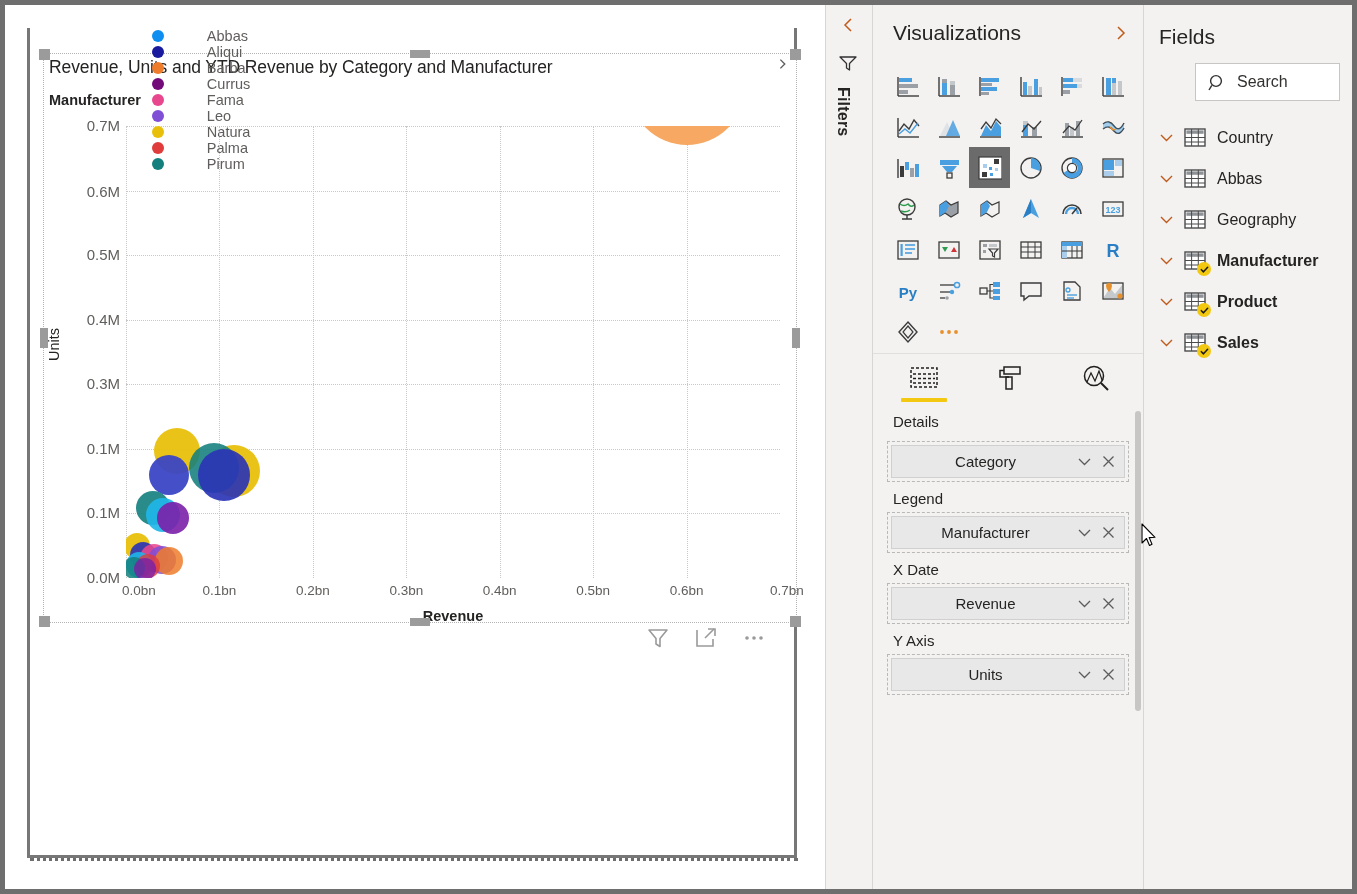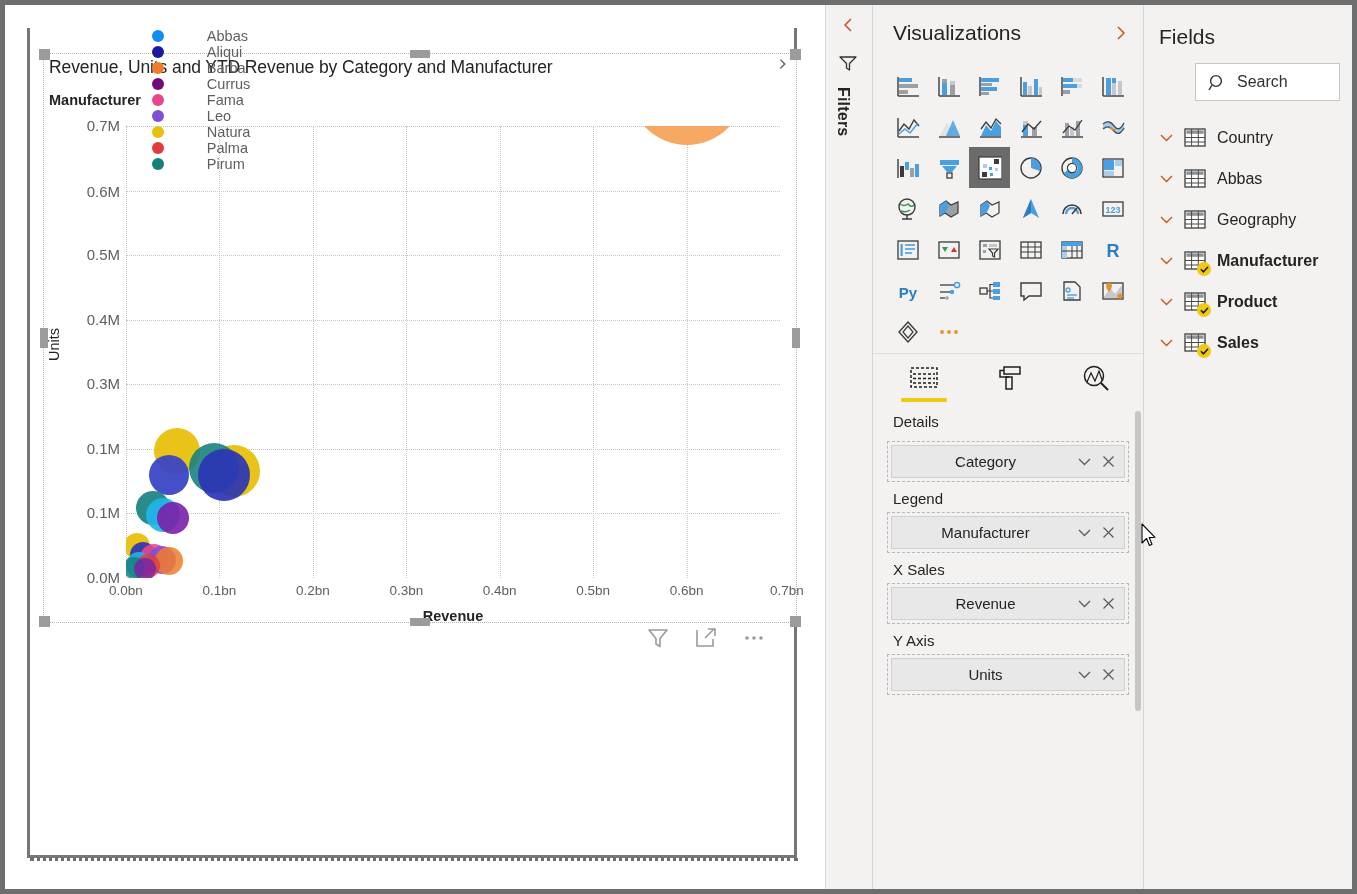--- a/index.html
+++ b/index.html
@@ -329,21 +329,21 @@
             <div class="bubble" style="width: 26px; height: 26px; left: 3.81714px; top: 416.4px; background: rgb(43, 53, 181); opacity: 0.92;"></div>
             <div class="bubble" style="width: 28px; height: 28px; left: 14.0286px; top: 417.983px; background: rgb(232, 71, 142); opacity: 0.88;"></div>
             <div class="bubble" style="width: 28px; height: 28px; left: 21.5029px; top: 419.92px; background: rgb(127, 79, 214); opacity: 0.85;"></div>
             <div class="bubble" style="width: 28px; height: 28px; left: 28.9771px; top: 421.211px; background: rgb(239, 124, 43); opacity: 0.85;"></div>
             <div class="bubble" style="width: 26px; height: 26px; left: 0.08px; top: 426.086px; background: rgb(31, 182, 232); opacity: 0.9;"></div>
             <div class="bubble" style="width: 24px; height: 24px; left: 10.4229px; top: 428.377px; background: rgb(224, 60, 60); opacity: 0.8;"></div>
             <div class="bubble" style="width: 22px; height: 22px; left: -2.59143px; top: 430.669px; background: rgb(19, 128, 125); opacity: 0.85;"></div>
             <div class="bubble" style="width: 22px; height: 22px; left: 7.68571px; top: 431.96px; background: rgb(123, 31, 168); opacity: 0.8;"></div>
           </div>
         <div id="x-ticks">
-            <div class="xtick" style="left: 47px;">0.0bn</div>
+            <div class="xtick" style="left: 60px;">0.0bn</div>
             <div class="xtick" style="left: 140.429px;">0.1bn</div>
             <div class="xtick" style="left: 233.857px;">0.2bn</div>
             <div class="xtick" style="left: 327.286px;">0.3bn</div>
             <div class="xtick" style="left: 420.714px;">0.4bn</div>
             <div class="xtick" style="left: 514.143px;">0.5bn</div>
             <div class="xtick" style="left: 607.571px;">0.6bn</div>
             <div class="xtick" style="left: 708px;">0.7bn</div>
           </div>
         <div id="x-axis-title">Revenue</div>
       </div>
@@ -757,21 +757,21 @@
               <span class="pill-ico"><svg viewBox="0 0 19 19" width="19" height="19">
                   <path d="M4 7 L9.5 12.5 L15 7" fill="none" stroke="#5c5c5c" stroke-width="1.3"></path>
                 </svg></span>
               <span class="pill-ico"><svg viewBox="0 0 19 19" width="19" height="19">
                   <path d="M4.5 4.5 L14.5 14.5 M14.5 4.5 L4.5 14.5" stroke="#5c5c5c" stroke-width="1.3"></path>
                 </svg></span>
             </div>
           </div>
         </div>
         <div class="well-group">
-          <div class="well-label">X Sales</div>
+          <div class="well-label">X Date</div>
           <div class="well-drop">
             <div class="well-pill">
               <span class="pill-text">Revenue</span>
               <span class="pill-ico"><svg viewBox="0 0 19 19" width="19" height="19">
                   <path d="M4 7 L9.5 12.5 L15 7" fill="none" stroke="#5c5c5c" stroke-width="1.3"></path>
                 </svg></span>
               <span class="pill-ico"><svg viewBox="0 0 19 19" width="19" height="19">
                   <path d="M4.5 4.5 L14.5 14.5 M14.5 4.5 L4.5 14.5" stroke="#5c5c5c" stroke-width="1.3"></path>
                 </svg></span>
             </div>

